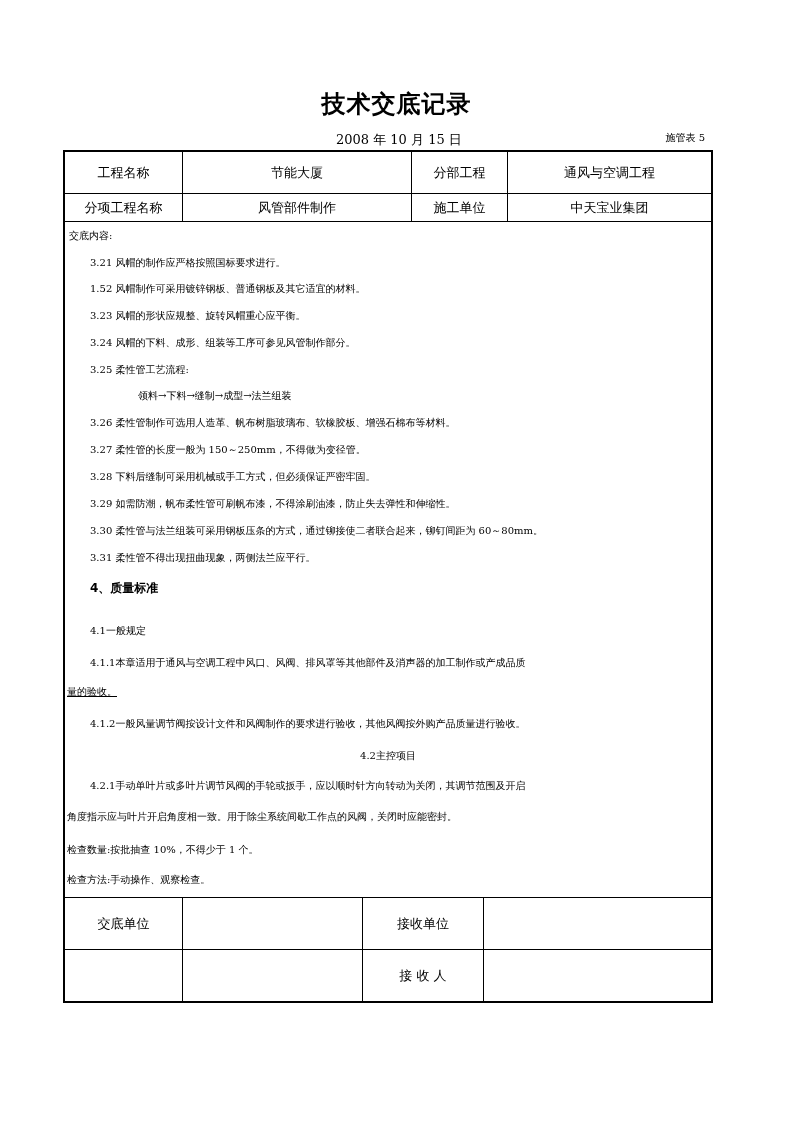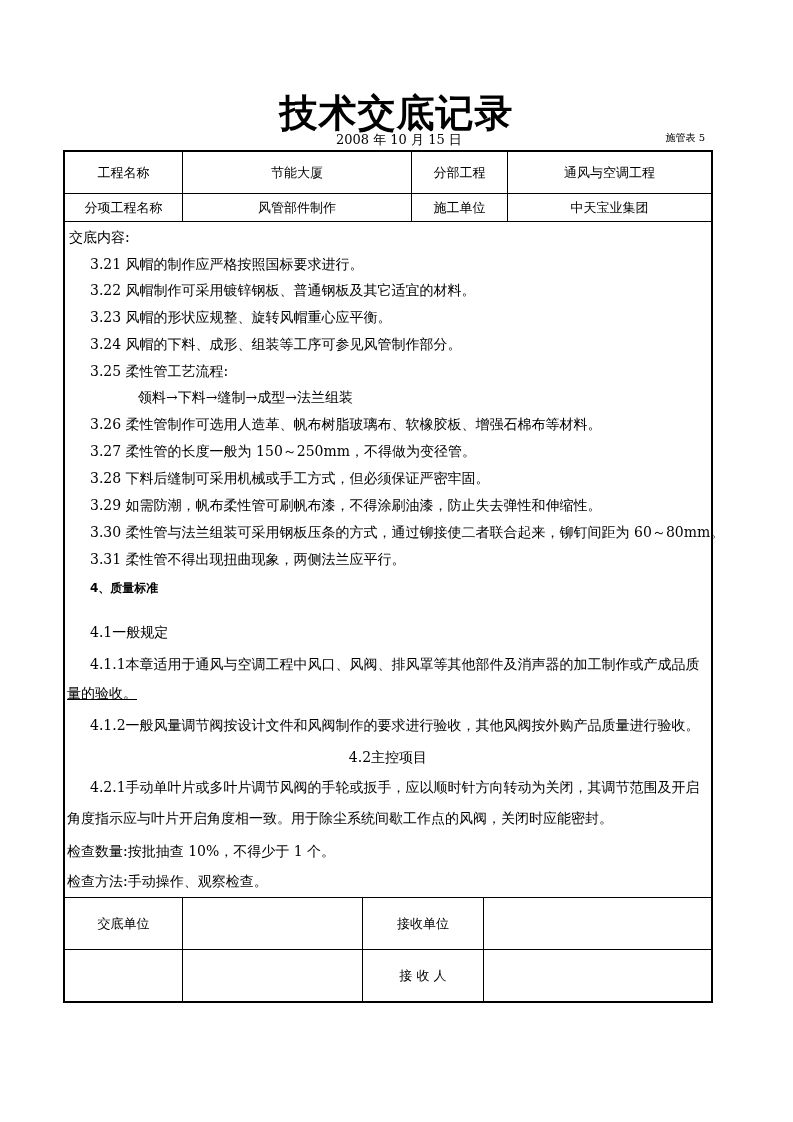--- a/index.html
+++ b/index.html
@@ -1,27 +1,27 @@
 <!DOCTYPE html>
 <html><head>
 <meta charset="utf-8">
 <style>
   html, body { margin:0; padding:0; background:#ffffff; }
   body { width:793px; height:1122px; position:relative; overflow:hidden; color:#000;
          font-family: "DejaVu Serif", "Liberation Serif", serif; }
   .abs { position:absolute; }
-  .title { left:0; width:793px; top:88px; text-align:center; font-size:38px; font-weight:bold;
+  .title { left:0; width:793px; top:88px; text-align:center; font-size:24px; font-weight:bold;
            font-family:"DejaVu Sans", "Liberation Sans", sans-serif; letter-spacing:1px; }
   .date { left:336px; top:131px; font-size:13px; }
   .formno { right:88px; top:131px; font-size:10px; }
   .outer { left:63px; top:150px; width:646px; height:849px; border:2px solid #000; }
   .hl { position:absolute; height:1px; background:#000; }
   .vl { position:absolute; width:1px; background:#000; }
   .cell { position:absolute; display:flex; align-items:center; justify-content:center; font-size:13px; }
-  .line { position:absolute; font-size:14px; white-space:nowrap; }
+  .line { position:absolute; font-size:10px; white-space:nowrap; }
   .h4 { font-size:12px; font-weight:bold; font-family:"DejaVu Sans","Liberation Sans",sans-serif; }
 </style>
 </head>
 <body>
 
 <div class="abs title">技术交底记录</div>
 <div class="abs date">2008 年 10 月 15 日</div>
 <div class="abs formno">施管表 5</div>
 
 <div class="abs outer">
@@ -44,21 +44,21 @@
   <div class="cell" style="left:347px;top:0;width:95px;height:41px;">分部工程</div>
   <div class="cell" style="left:443px;top:0;width:203px;height:41px;">通风与空调工程</div>
 
   <div class="cell" style="left:0;top:42px;width:117px;height:27px;">分项工程名称</div>
   <div class="cell" style="left:118px;top:42px;width:228px;height:27px;">风管部件制作</div>
   <div class="cell" style="left:347px;top:42px;width:95px;height:27px;">施工单位</div>
   <div class="cell" style="left:443px;top:42px;width:203px;height:27px;">中天宝业集团</div>
 
   <div class="line" style="left:4px;top:77px;">交底内容:</div>
   <div class="line" style="left:25px;top:104px;">3.21 风帽的制作应严格按照国标要求进行。</div>
-  <div class="line" style="left:25px;top:130px;">3.22 风帽制作可采用镀锌钢板、普通钢板及其它适宜的材料。</div>
+  <div class="line" style="left:25px;top:130px;">1.52 风帽制作可采用镀锌钢板、普通钢板及其它适宜的材料。</div>
   <div class="line" style="left:25px;top:157px;">3.23 风帽的形状应规整、旋转风帽重心应平衡。</div>
   <div class="line" style="left:25px;top:184px;">3.24 风帽的下料、成形、组装等工序可参见风管制作部分。</div>
   <div class="line" style="left:25px;top:211px;">3.25 柔性管工艺流程:</div>
   <div class="line" style="left:25px;top:237px;margin-left:48px;">领料→下料→缝制→成型→法兰组装</div>
   <div class="line" style="left:25px;top:264px;">3.26 柔性管制作可选用人造革、帆布树脂玻璃布、软橡胶板、增强石棉布等材料。</div>
   <div class="line" style="left:25px;top:291px;">3.27 柔性管的长度一般为 150～250mm，不得做为变径管。</div>
   <div class="line" style="left:25px;top:318px;">3.28 下料后缝制可采用机械或手工方式，但必须保证严密牢固。</div>
   <div class="line" style="left:25px;top:345px;">3.29 如需防潮，帆布柔性管可刷帆布漆，不得涂刷油漆，防止失去弹性和伸缩性。</div>
   <div class="line" style="left:25px;top:372px;">3.30 柔性管与法兰组装可采用钢板压条的方式，通过铆接使二者联合起来，铆钉间距为 60～80mm。</div>
   <div class="line" style="left:25px;top:399px;">3.31 柔性管不得出现扭曲现象，两侧法兰应平行。</div>

